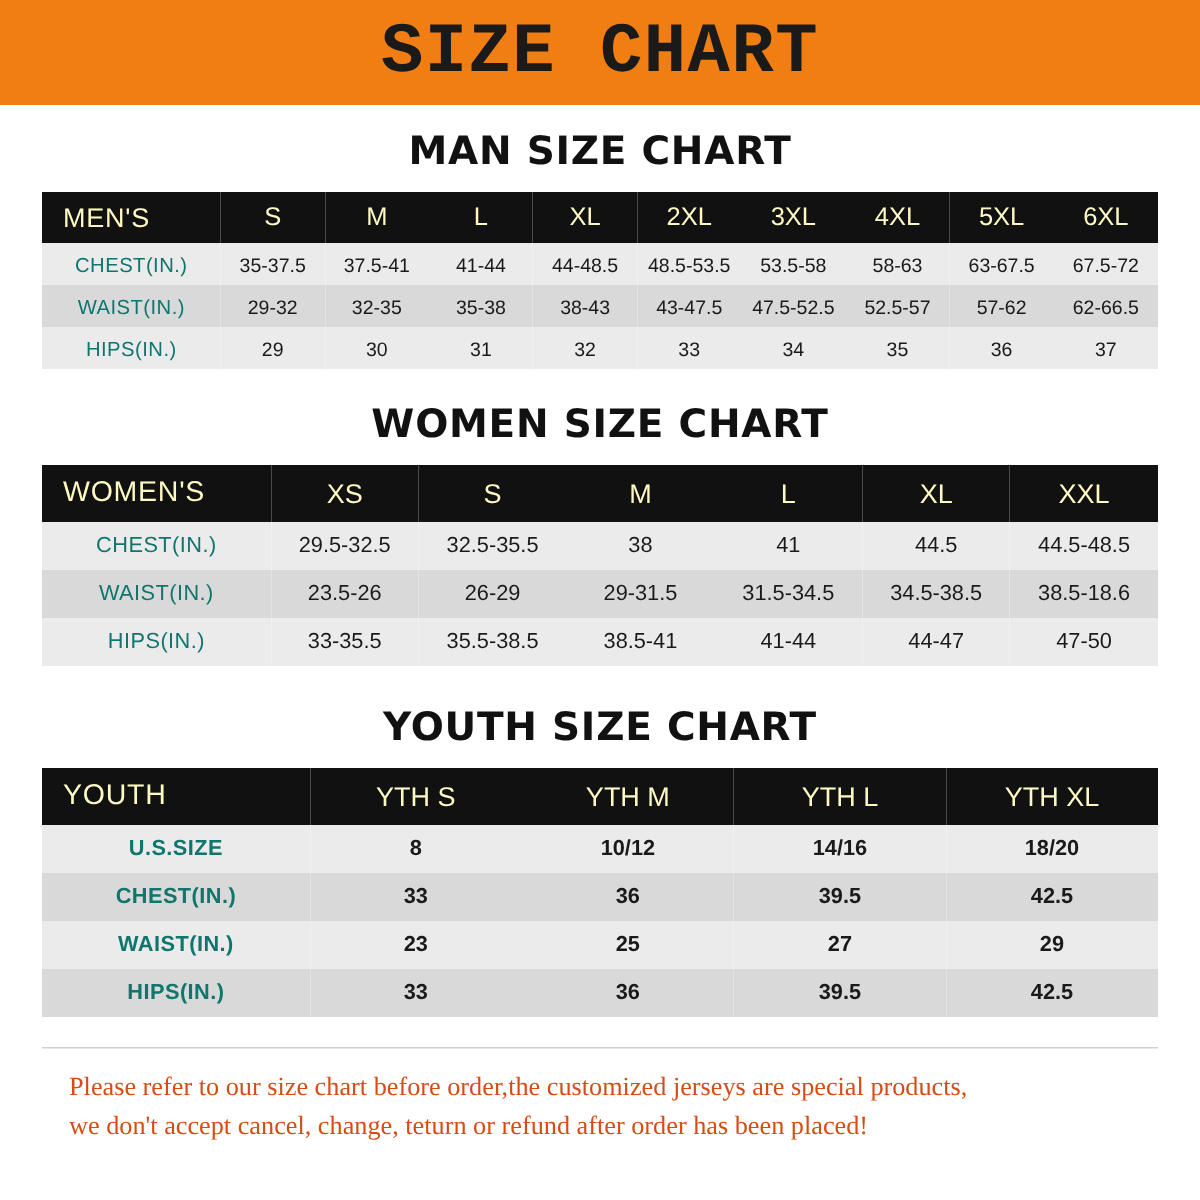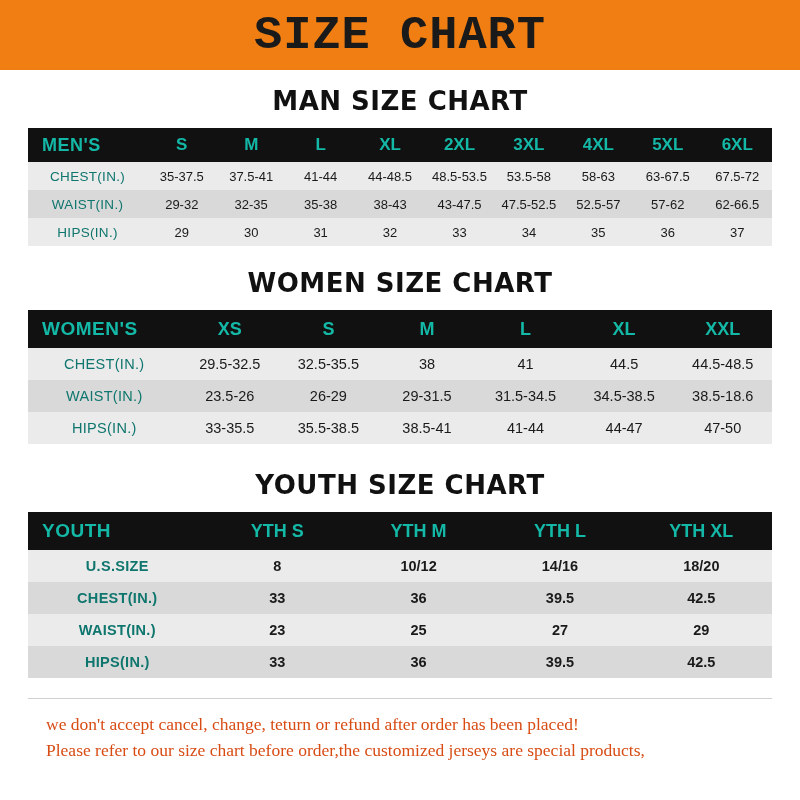--- a/index.html
+++ b/index.html
@@ -68,22 +68,22 @@
     table-layout: fixed;
   }
   table.size-table th,
   table.size-table td {
     text-align: center;
     font-family: "Liberation Sans", sans-serif;
   }
   
   .hdr-row th {
     background: #111111;
-    color: #14b8a6;
-    font-weight: bold;
+    color: #fef9c3;
+    font-weight: normal;
     font-family: "DejaVu Sans", sans-serif;
   }
   .hdr-row th.label-col {
     text-align: left;
     padding-left: 14px;
     letter-spacing: 0.5px;
   }
   
   .row-a td { background: #ebebeb; }
   .row-b td { background: #d9d9d9; }
@@ -308,18 +308,18 @@
             <td>33</td>
             <td>36</td>
             <td>39.5</td>
             <td>42.5</td>
           </tr>
         </tbody>
       </table>
     </div>
 
     <div class="note">
+      <div>Please refer to our size chart before order,the customized jerseys are special products,</div>
       <div>we don't accept cancel, change, teturn or refund after order has been placed!</div>
-      <div>Please refer to our size chart before order,the customized jerseys are special products,</div>
     </div>
 
   </div>
 </div>
 
 </body></html>

